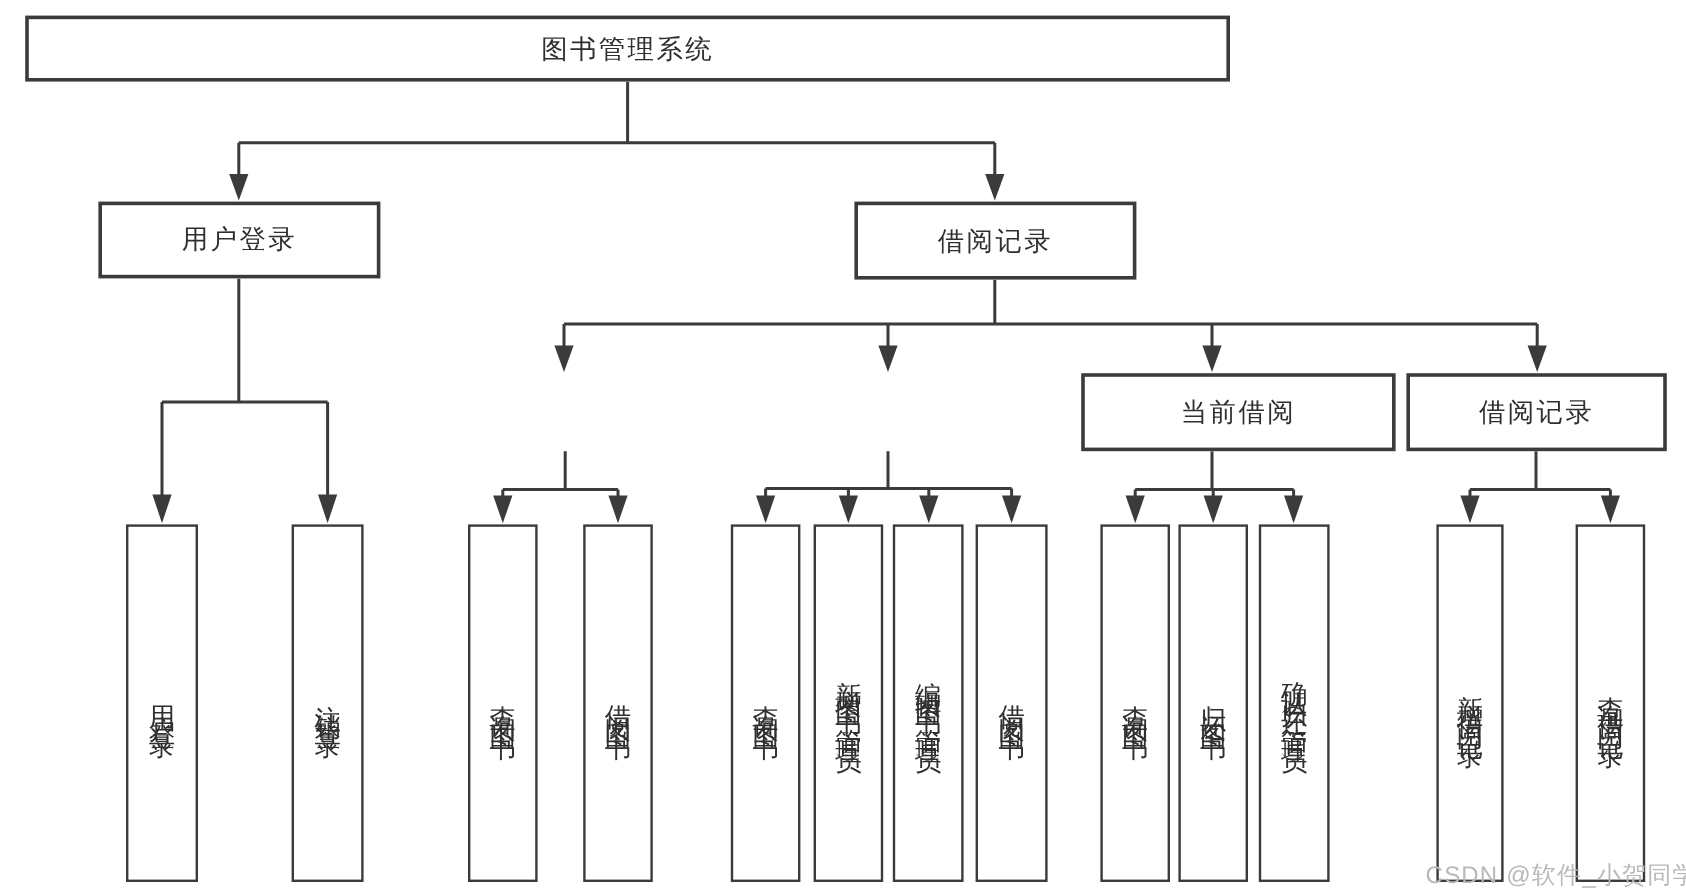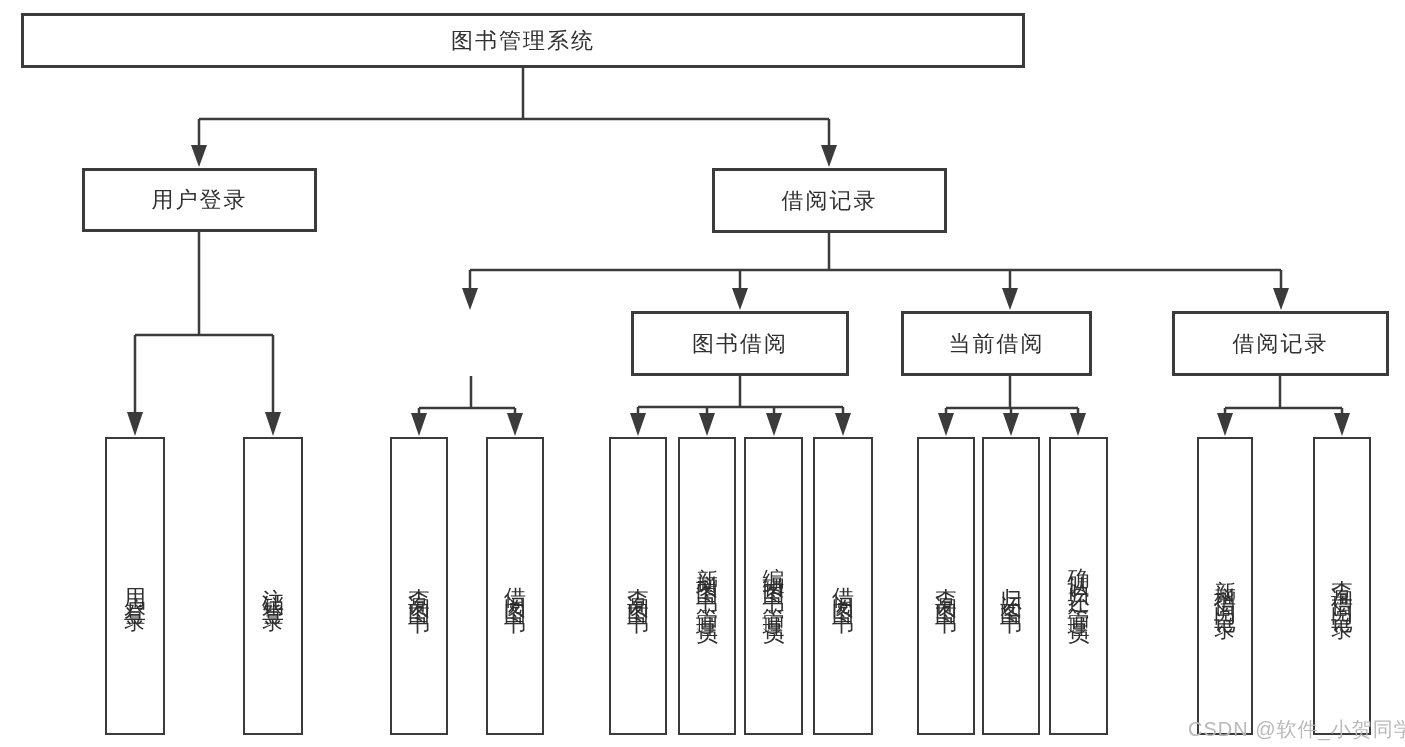--- a/index.html
+++ b/index.html
@@ -114,24 +114,21 @@
     <span class="label">图书管理系统</span>
   </div>
 
   <div class="box h-box" style="left:82px; top:168px; width:235px; height:64px;">
     <span class="label">用户登录</span>
   </div>
   <div class="box h-box" style="left:712px; top:168px; width:235px; height:65px;">
     <span class="label">借阅记录</span>
   </div>
 
-  <div class="box h-box" style="left:631px; top:311px; width:218px; height:65px;">
-    <span class="label">图书借阅</span>
-  </div>
-  <div class="box h-box" style="left:901px; top:311px; width:191px; height:65px;">
+  <div class="box h-box" style="left:901px; top:311px; width:262px; height:65px;">
     <span class="label">当前借阅</span>
   </div>
   <div class="box h-box" style="left:1172px; top:311px; width:217px; height:65px;">
     <span class="label">借阅记录</span>
   </div>
 
   <div class="box v-box" style="left:105px; top:437px; width:60px; height:298px;">
     <span class="label">用户登录</span>
   </div>
   <div class="box v-box" style="left:243px; top:437px; width:60px; height:298px;">

